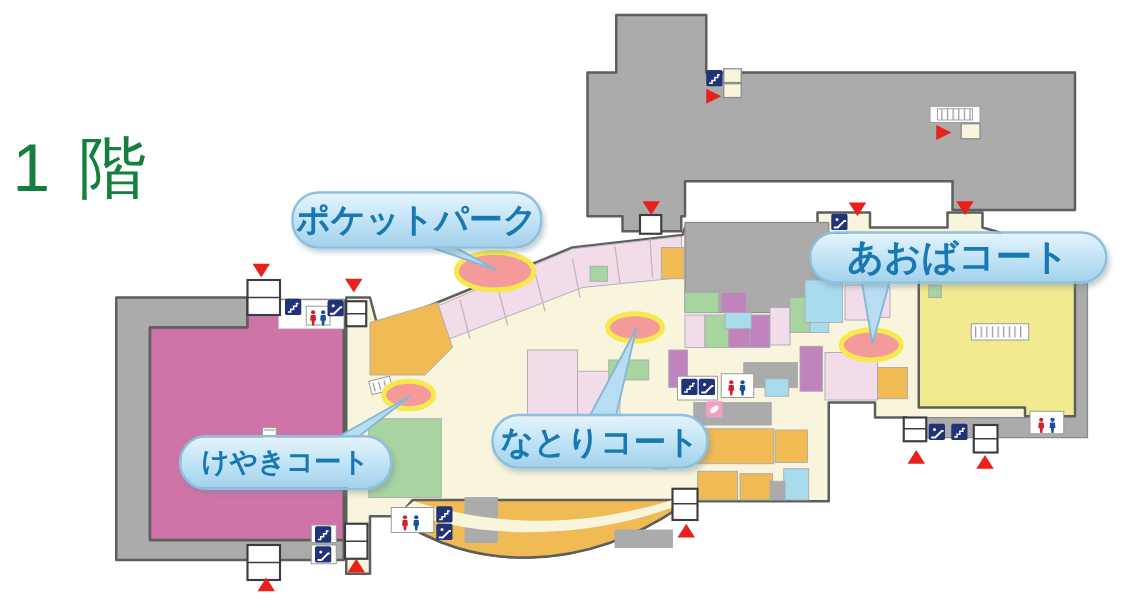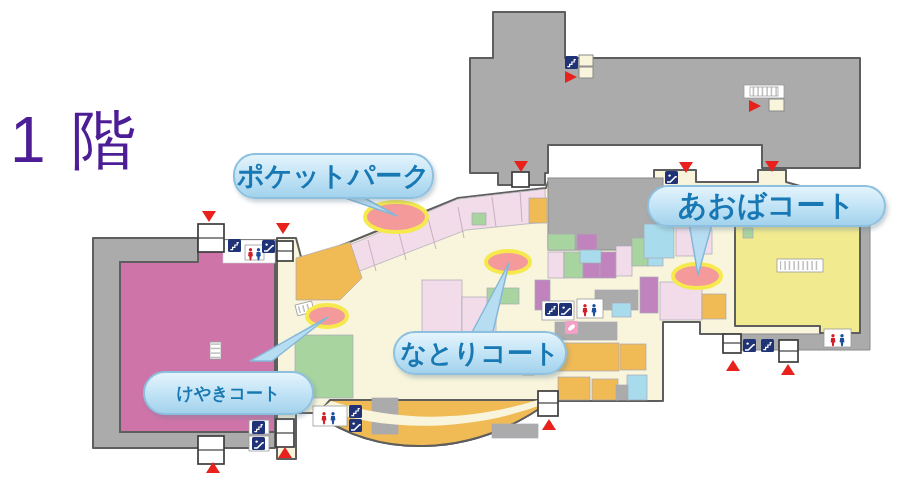--- a/index.html
+++ b/index.html
@@ -16,31 +16,31 @@
   .f-nurse{fill:var(--nursing-pink)}
   .s-dark{stroke:#5e5e5e;stroke-width:2;stroke-linejoin:round}
   .s-mid{stroke:#8a8a8a;stroke-width:1}
   .sp{stroke:#a9a9b5;stroke-width:.7}
   .tail{fill:#b7ddf2;stroke:#85b8d8;stroke-width:1.5;stroke-linejoin:round}
   .vest{fill:#fff;stroke:#3c3c3c;stroke-width:1.7}
   .vline{stroke:#3c3c3c;stroke-width:1.2}
   .court-ellipse{fill:var(--court-ellipse-fill);stroke:var(--court-ellipse-stroke);stroke-width:4}
   .whitebg{fill:#fff;stroke:#9b9b9b;stroke-width:.8}
 
-  .floor-title{position:absolute;left:10px;top:108px;font-size:64px;color:#4c1d95;
+  .floor-title{position:absolute;left:10px;top:108px;font-size:54px;color:#15803d;
                letter-spacing:4px;font-weight:500;line-height:1;}
   .bubble{position:absolute;display:flex;align-items:center;justify-content:center;
           background:linear-gradient(180deg,#e4f4fc 0%,#bfe2f5 55%,#a3d2ec 100%);
           border:2px solid #8cc0de;border-radius:22px;color:var(--bubble-text);
           font-weight:bold;box-shadow:2px 3px 4px rgba(110,135,150,.4);
           white-space:nowrap;}
   .b-pocket{left:233px;top:153px;width:197px;height:42px;font-size:27px;}
   .b-aoba{left:647px;top:185px;width:235px;height:38px;font-size:29px;}
   .b-natori{left:347px;top:331px;width:170px;height:40px;font-size:26px;margin-left:46px;}
-  .b-keyaki{left:143px;top:371px;width:167px;height:40px;font-size:17px;}
+  .b-keyaki{left:143px;top:348px;width:167px;height:40px;font-size:22px;}
 </style>
 </head>
 <body>
 
 <div id="stage">
 
 <svg width="909" height="490" viewBox="0 0 909 490">
   <defs>
     <pattern id="hatchV" width="4.5" height="20" patternUnits="userSpaceOnUse">
       <path d="M2,0 V20" stroke="#9a9a9a" stroke-width="1"></path>

